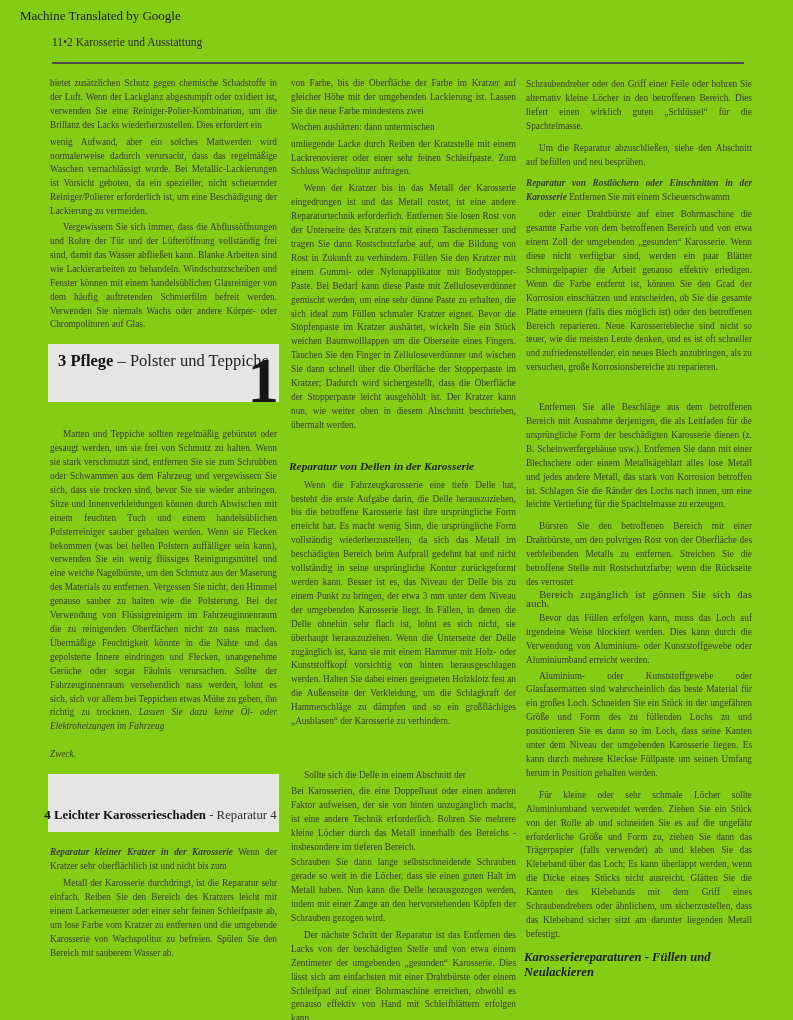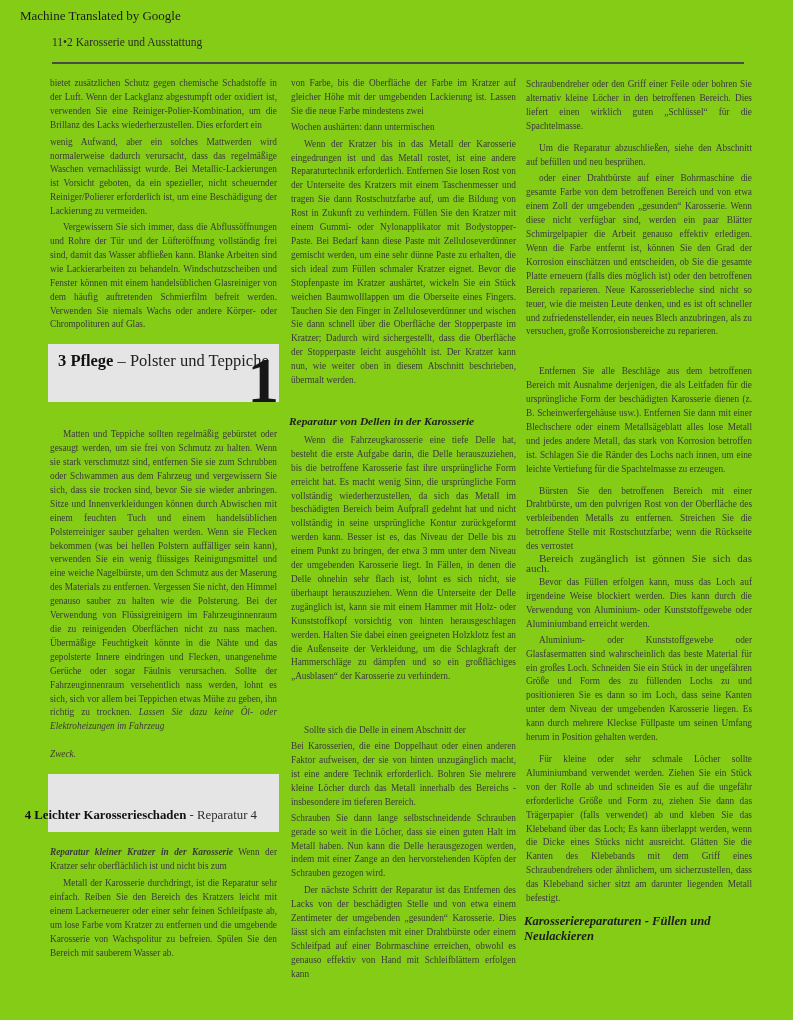--- a/index.html
+++ b/index.html
@@ -32,22 +32,22 @@
     box-sizing:border-box; text-align:left;
   }
   .box-care .box-title { font-size:16.5px; color:#222; }
   .box-care .bold { font-weight:bold; color:#111; }
   .big-numeral {
     position:absolute; right:0px; top:7px; font-size:63px; line-height:60px;
     font-weight:bold; color:#161616; font-style:normal;
   }
   .box-damage {
     margin-top:12px; height:58px; box-sizing:border-box;
-    display:flex; align-items:flex-end; justify-content:flex-end;
-    padding:0 22px 9px 8px; text-align:left;
+    display:flex; align-items:flex-end; justify-content:center;
+    padding:0 14px 9px 8px; text-align:left;
   }
   .box-damage .box-title { font-size:12.8px; color:#2d2d2d; white-space:nowrap; }
   .box-damage .bold { font-weight:bold; color:#111; }
 
   .h-section { font-weight:bold; font-style:italic; font-size:11.4px; line-height:14px;
                color:#1e1e1e; text-align:left; }
   .h-section-lg { font-weight:bold; font-style:italic; font-size:12.6px; line-height:15px;
                color:#1e1e1e; text-align:left; }
   .small-note { font-size:11px; line-height:9.5px; display:block; }
 </style>
@@ -78,32 +78,34 @@
     </div>
 
     <p class="gap-md"><span class="runin">Reparatur kleiner Kratzer in der Karosserie</span><span> Wenn der Kratzer sehr oberflächlich ist und nicht bis zum</span></p>
     <p class="ind gap-xs">Metall der Karosserie durchdringt, ist die Reparatur sehr einfach. Reiben Sie den Bereich des Kratzers leicht mit einem Lackerneuerer oder einer sehr feinen Schleifpaste ab, um lose Farbe vom Kratzer zu entfernen und die umgebende Karosserie von Wachspolitur zu befreien. Spülen Sie den Bereich mit sauberem Wasser ab.</p>
 
   </div>
 
   <div class="col col-2">
     <p>von Farbe, bis die Oberfläche der Farbe im Kratzer auf gleicher Höhe mit der umgebenden Lackierung ist. Lassen Sie die neue Farbe mindestens zwei</p>
     <p>Wochen aushärten: dann untermischen</p>
+    <p class="gap-xs">umliegende Lacke durch Reiben der Kratzstelle mit einem Lackrenovierer oder einer sehr feinen Schleifpaste. Zum Schluss Wachspolitur auftragen.</p>
     <p class="ind gap-xs">Wenn der Kratzer bis in das Metall der Karosserie eingedrungen ist und das Metall rostet, ist eine andere Reparaturtechnik erforderlich. Entfernen Sie losen Rost von der Unterseite des Kratzers mit einem Taschenmesser und tragen Sie dann Rostschutzfarbe auf, um die Bildung von Rost in Zukunft zu verhindern. Füllen Sie den Kratzer mit einem Gummi- oder Nylonapplikator mit Bodystopper-Paste. Bei Bedarf kann diese Paste mit Zelluloseverdünner gemischt werden, um eine sehr dünne Paste zu erhalten, die sich ideal zum Füllen schmaler Kratzer eignet. Bevor die Stopfenpaste im Kratzer aushärtet, wickeln Sie ein Stück weichen Baumwolllappen um die Oberseite eines Fingers. Tauchen Sie den Finger in Zelluloseverdünner und wischen Sie dann schnell über die Oberfläche der Stopperpaste im Kratzer; Dadurch wird sichergestellt, dass die Oberfläche der Stopperpaste leicht ausgehöhlt ist. Der Kratzer kann nun, wie weiter oben in diesem Abschnitt beschrieben, übermalt werden.</p>
     <h3 class="h-section gap-lg" style="margin-bottom:6px;">Reparatur von Dellen in der Karosserie</h3>
     <p class="ind">Wenn die Fahrzeugkarosserie eine tiefe Delle hat, besteht die erste Aufgabe darin, die Delle herauszuziehen, bis die betroffene Karosserie fast ihre ursprüngliche Form erreicht hat. Es macht wenig Sinn, die ursprüngliche Form vollständig wiederherzustellen, da sich das Metall im beschädigten Bereich beim Aufprall gedehnt hat und nicht vollständig in seine ursprüngliche Kontur zurückgeformt werden kann. Besser ist es, das Niveau der Delle bis zu einem Punkt zu bringen, der etwa 3 mm unter dem Niveau der umgebenden Karosserie liegt. In Fällen, in denen die Delle ohnehin sehr flach ist, lohnt es sich nicht, sie überhaupt herauszuziehen. Wenn die Unterseite der Delle zugänglich ist, kann sie mit einem Hammer mit Holz- oder Kunststoffkopf vorsichtig von hinten herausgeschlagen werden. Halten Sie dabei einen geeigneten Holzklotz fest an die Außenseite der Verkleidung, um die Schlagkraft der Hammerschläge zu dämpfen und so ein großflächiges „Ausblasen“ der Karosserie zu verhindern.</p>
     <p class="ind gap-xl">Sollte sich die Delle in einem Abschnitt der</p>
     <p>Bei Karosserien, die eine Doppelhaut oder einen anderen Faktor aufweisen, der sie von hinten unzugänglich macht, ist eine andere Technik erforderlich. Bohren Sie mehrere kleine Löcher durch das Metall innerhalb des Bereichs - insbesondere im tieferen Bereich.</p>
     <p>Schrauben Sie dann lange selbstschneidende Schrauben gerade so weit in die Löcher, dass sie einen guten Halt im Metall haben. Nun kann die Delle herausgezogen werden, indem mit einer Zange an den hervorstehenden Köpfen der Schrauben gezogen wird.</p>
     <p class="ind gap-xs">Der nächste Schritt der Reparatur ist das Entfernen des Lacks von der beschädigten Stelle und von etwa einem Zentimeter der umgebenden „gesunden“ Karosserie. Dies lässt sich am einfachsten mit einer Drahtbürste oder einem Schleifpad auf einer Bohrmaschine erreichen, obwohl es genauso effektiv von Hand mit Schleifblättern erfolgen kann</p>
   </div>
 
   <div class="col col-3">
     <p class="gap-xs">Schraubendreher oder den Griff einer Feile oder bohren Sie alternativ kleine Löcher in den betroffenen Bereich. Dies liefert einen wirklich guten „Schlüssel“ für die Spachtelmasse.</p>
     <p class="ind gap-sm">Um die Reparatur abzuschließen, siehe den Abschnitt auf befüllen und neu besprühen.</p>
+    <p class="gap-sm"><span class="runin">Reparatur von Rostlöchern oder Einschnitten in der Karosserie</span><span> Entfernen Sie mit einem Scheuerschwamm</span></p>
     <p class="ind gap-xs">oder einer Drahtbürste auf einer Bohrmaschine die gesamte Farbe von dem betroffenen Bereich und von etwa einem Zoll der umgebenden „gesunden“ Karosserie. Wenn diese nicht verfügbar sind, werden ein paar Blätter Schmirgelpapier die Arbeit genauso effektiv erledigen. Wenn die Farbe entfernt ist, können Sie den Grad der Korrosion einschätzen und entscheiden, ob Sie die gesamte Platte erneuern (falls dies möglich ist) oder den betroffenen Bereich reparieren. Neue Karosseriebleche sind nicht so teuer, wie die meisten Leute denken, und es ist oft schneller und zufriedenstellender, ein neues Blech anzubringen, als zu versuchen, große Korrosionsbereiche zu reparieren.</p>
     <p class="ind gap-lg">Entfernen Sie alle Beschläge aus dem betroffenen Bereich mit Ausnahme derjenigen, die als Leitfaden für die ursprüngliche Form der beschädigten Karosserie dienen (z. B. Scheinwerfergehäuse usw.). Entfernen Sie dann mit einer Blechschere oder einem Metallsägeblatt alles lose Metall und jedes andere Metall, das stark von Korrosion betroffen ist. Schlagen Sie die Ränder des Lochs nach innen, um eine leichte Vertiefung für die Spachtelmasse zu erzeugen.</p>
     <p class="ind gap-sm"><span>Bürsten Sie den betroffenen Bereich mit einer Drahtbürste, um den pulvrigen Rost von der Oberfläche des verbleibenden Metalls zu entfernen. Streichen Sie die betroffene Stelle mit Rostschutzfarbe; wenn die Rückseite des verrostet</span><span class="small-note">Bereich zugänglich ist gönnen Sie sich das auch.</span></p>
     <p class="ind gap-xs">Bevor das Füllen erfolgen kann, muss das Loch auf irgendeine Weise blockiert werden. Dies kann durch die Verwendung von Aluminium- oder Kunststoffgewebe oder Aluminiumband erreicht werden.</p>
     <p class="ind">Aluminium- oder Kunststoffgewebe oder Glasfasermatten sind wahrscheinlich das beste Material für ein großes Loch. Schneiden Sie ein Stück in der ungefähren Größe und Form des zu füllenden Lochs zu und positionieren Sie es dann so im Loch, dass seine Kanten unter dem Niveau der umgebenden Karosserie liegen. Es kann durch mehrere Kleckse Füllpaste um seinen Umfang herum in Position gehalten werden.</p>
     <p class="ind gap-sm">Für kleine oder sehr schmale Löcher sollte Aluminiumband verwendet werden. Ziehen Sie ein Stück von der Rolle ab und schneiden Sie es auf die ungefähr erforderliche Größe und Form zu, ziehen Sie dann das Trägerpapier (falls verwendet) ab und kleben Sie das Klebeband über das Loch; Es kann überlappt werden, wenn die Dicke eines Stücks nicht ausreicht. Glätten Sie die Kanten des Klebebands mit dem Griff eines Schraubendrehers oder ähnlichem, um sicherzustellen, dass das Klebeband sicher sitzt am darunter liegenden Metall befestigt.</p>
     <h3 class="h-section-lg gap-sm" style="margin-bottom:5px;">Karosseriereparaturen - Füllen und Neulackieren</h3>
 
   </div>
 

